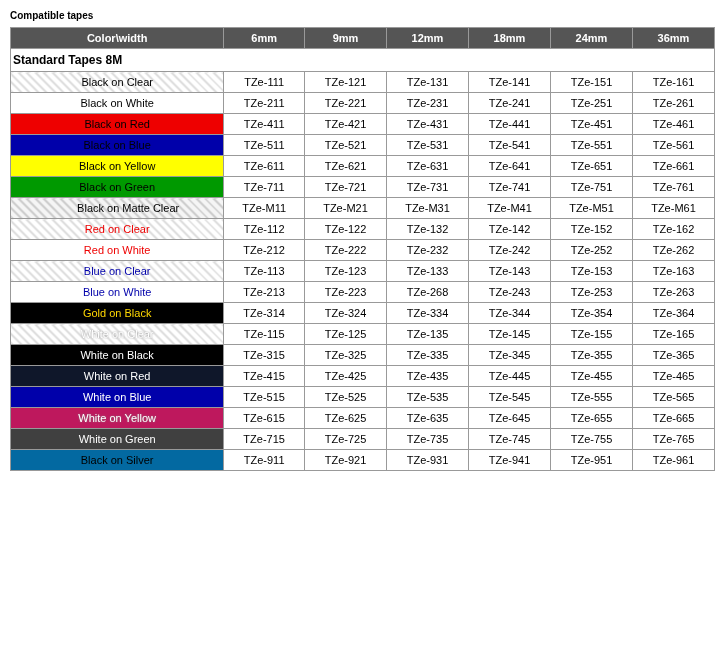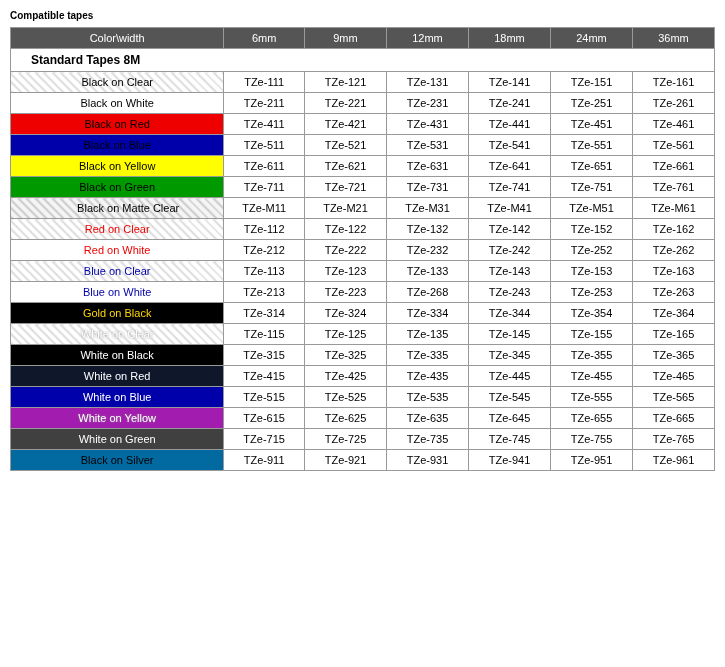--- a/index.html
+++ b/index.html
@@ -21,27 +21,27 @@
     }
     th, td {
       border: 1px solid #999;
       text-align: center;
       padding: 4px 2px;
       font-size: 11px;
     }
     th {
       background-color: #555;
       color: #fff;
-      font-weight: normal;
+      font-weight: bold;
     }
     .section-header {
       background-color: #fff;
       font-weight: bold;
       text-align: left;
-      padding-left: 20px;
+      padding-left: 2px;
       font-size: 12px;
     }
     .color-cell {
       font-weight: normal;
     }
     
     .black-on-clear { background: repeating-linear-gradient(45deg, #ddd 0px, #ddd 2px, #fff 2px, #fff 6px); color: #000; }
     .black-on-white { background: #fff; color: #000; }
     .black-on-red { background: #e00; color: #000; }
     .black-on-blue { background: #00a; color: #000; }
@@ -50,21 +50,21 @@
     .black-on-matte-clear { background: repeating-linear-gradient(45deg, #ccc 0px, #ccc 2px, #f5f5f5 2px, #f5f5f5 6px); color: #000; padding-left: 24px; }
     .red-on-clear { background: repeating-linear-gradient(45deg, #ddd 0px, #ddd 2px, #fff 2px, #fff 6px); color: #e00; }
     .red-on-white { background: #fff; color: #e00; }
     .blue-on-clear { background: repeating-linear-gradient(45deg, #ddd 0px, #ddd 2px, #fff 2px, #fff 6px); color: #00a; }
     .blue-on-white { background: #fff; color: #00a; }
     .gold-on-black { background: #000; color: #ffd700; }
     .white-on-clear { background: repeating-linear-gradient(45deg, #ddd 0px, #ddd 2px, #fff 2px, #fff 6px); color: #fff; text-shadow: 0 0 2px #888; }
     .white-on-black { background: #000; color: #fff; }
     .white-on-red { background: #0f172a; color: #fff; }
     .white-on-blue { background: #00a; color: #fff; }
-    .white-on-yellow { background: #a21caf; color: #fff; text-shadow: 0 0 2px #888; }
+    .white-on-yellow { background: #be185d; color: #fff; text-shadow: 0 0 2px #888; }
     .white-on-green { background: #404040; color: #fff; }
     .black-on-silver { background: #0369a1; color: #000; }
   </style>
 </head>
 <body>
 
 <h2>Compatible tapes</h2>
 
 <table>
   <thead>

